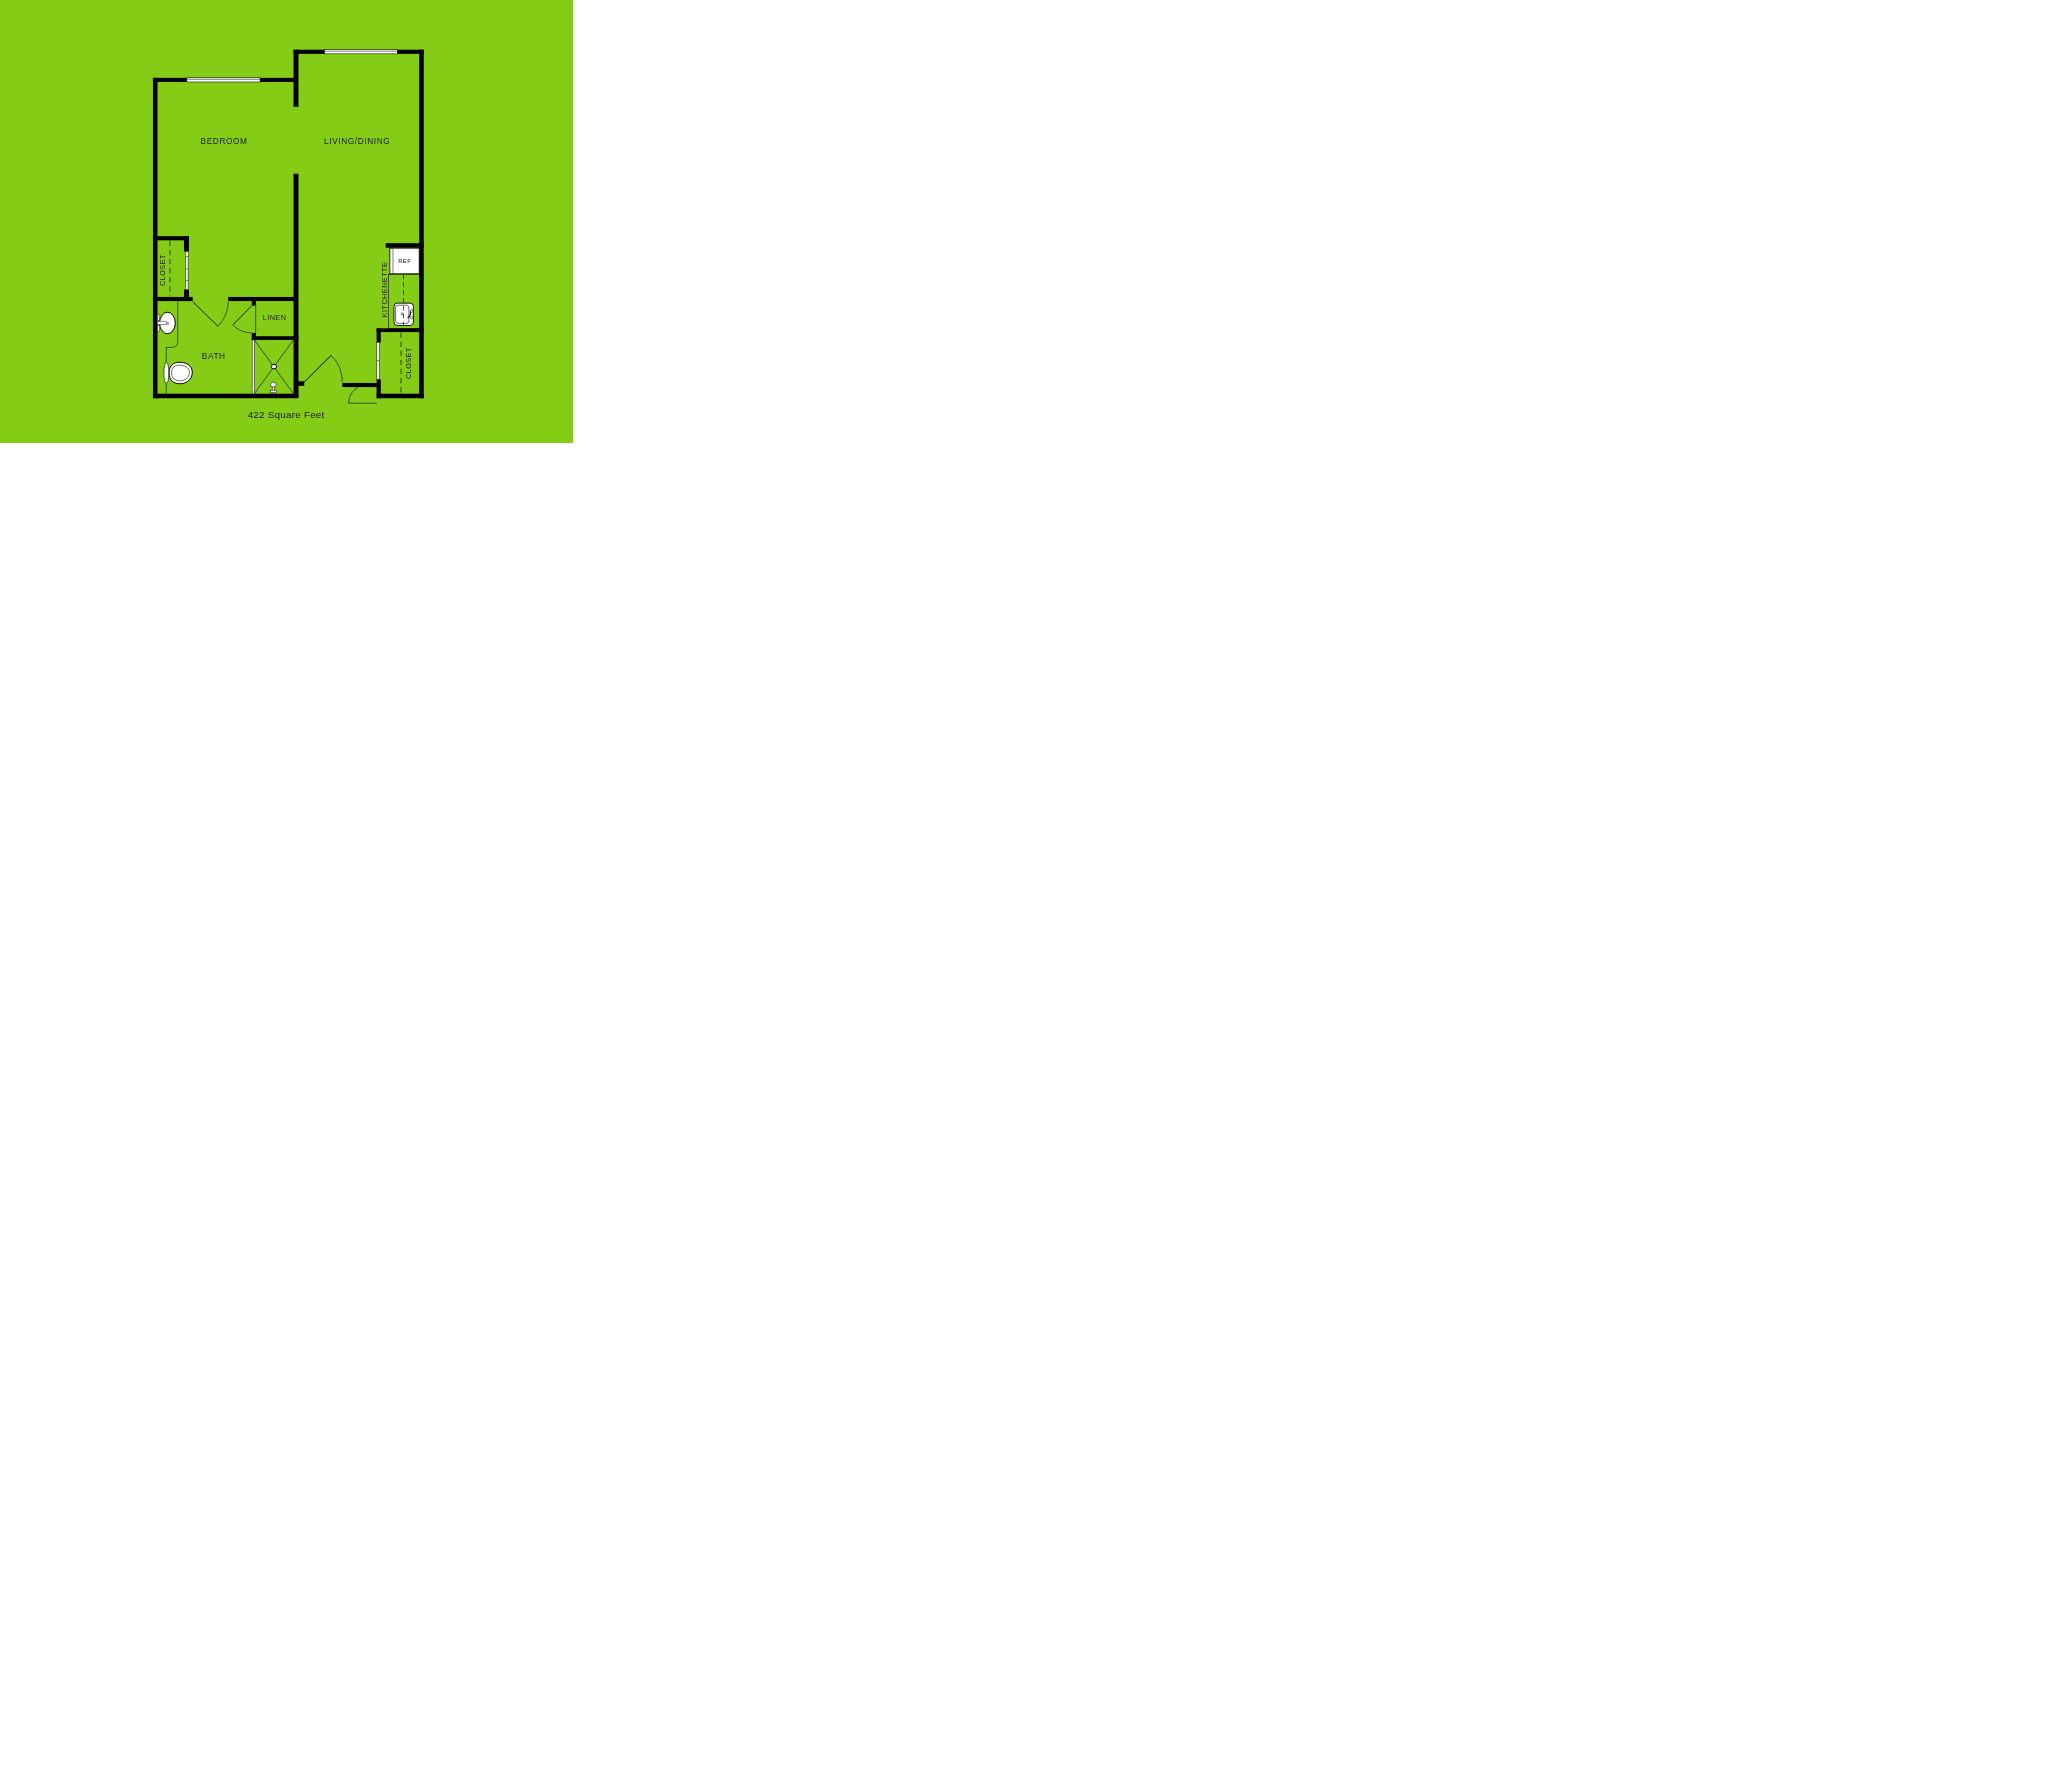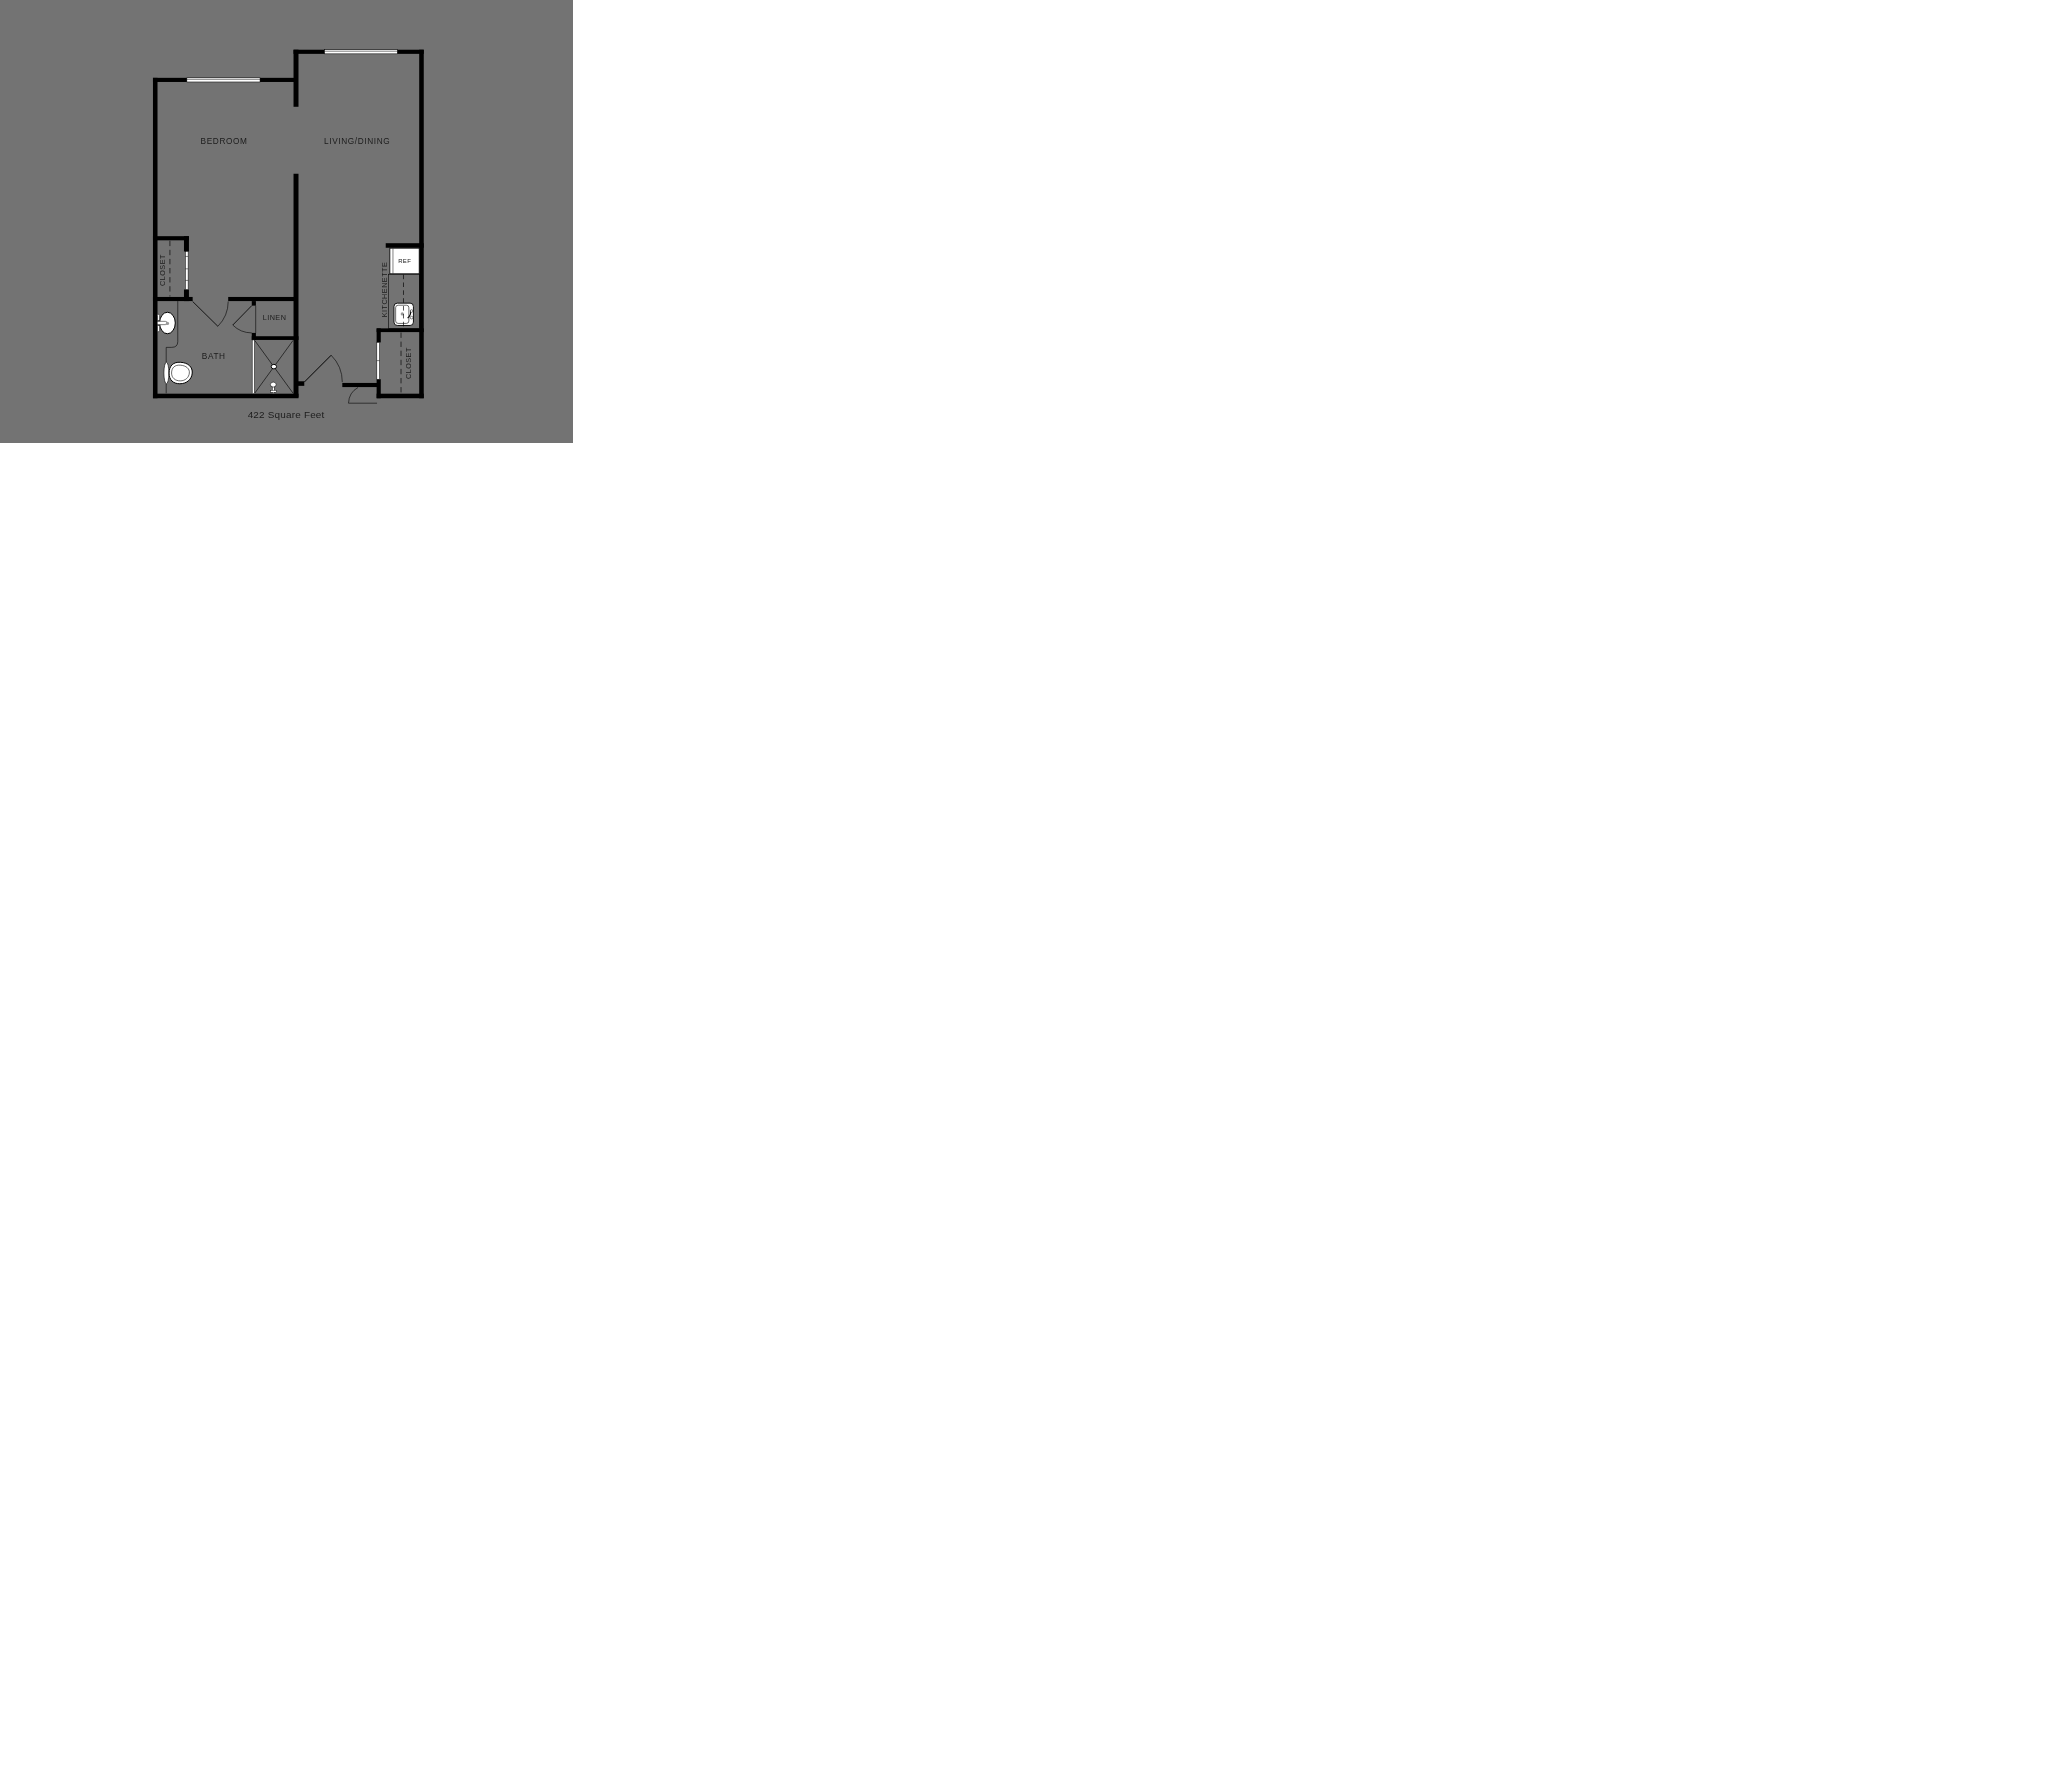--- a/index.html
+++ b/index.html
@@ -1,17 +1,17 @@
 <!DOCTYPE html>
 <html style="font-size:6.6px"><head>
 <meta charset="utf-8">
 <style>
   html,body{margin:0;padding:0;background:#ffffff;}
   body{width:573px;height:443px;font-family:"Liberation Sans",sans-serif;}
-  #stage{position:relative;width:573px;height:443px;background:#737373;overflow:hidden;}
+  #stage{position:relative;width:573px;height:443px;background:#84cc16;overflow:hidden;}
   svg{display:block;}
   .wall{fill:#000000;stroke:none;}
   .thin{fill:none;stroke:#000000;stroke-width:1.4;}
   .thin-thick{fill:none;stroke:#000000;stroke-width:2.4;}
   .whitefill{fill:#ffffff;}
   .dash{fill:none;stroke:#000000;stroke-width:1.6;stroke-dasharray:13 9;}
   .dash-k{fill:none;stroke:#000000;stroke-width:1.6;stroke-dasharray:11 8;}
   .lbl{fill:#1c1c1c;font-weight:300;letter-spacing:1.5px;font-size:20px;}
   .lbl-sm{fill:#1c1c1c;font-weight:300;letter-spacing:1.2px;font-size:17.5px;}
   .lbl-ref{fill:#1c1c1c;font-weight:300;letter-spacing:1px;font-size:14.5px;}

